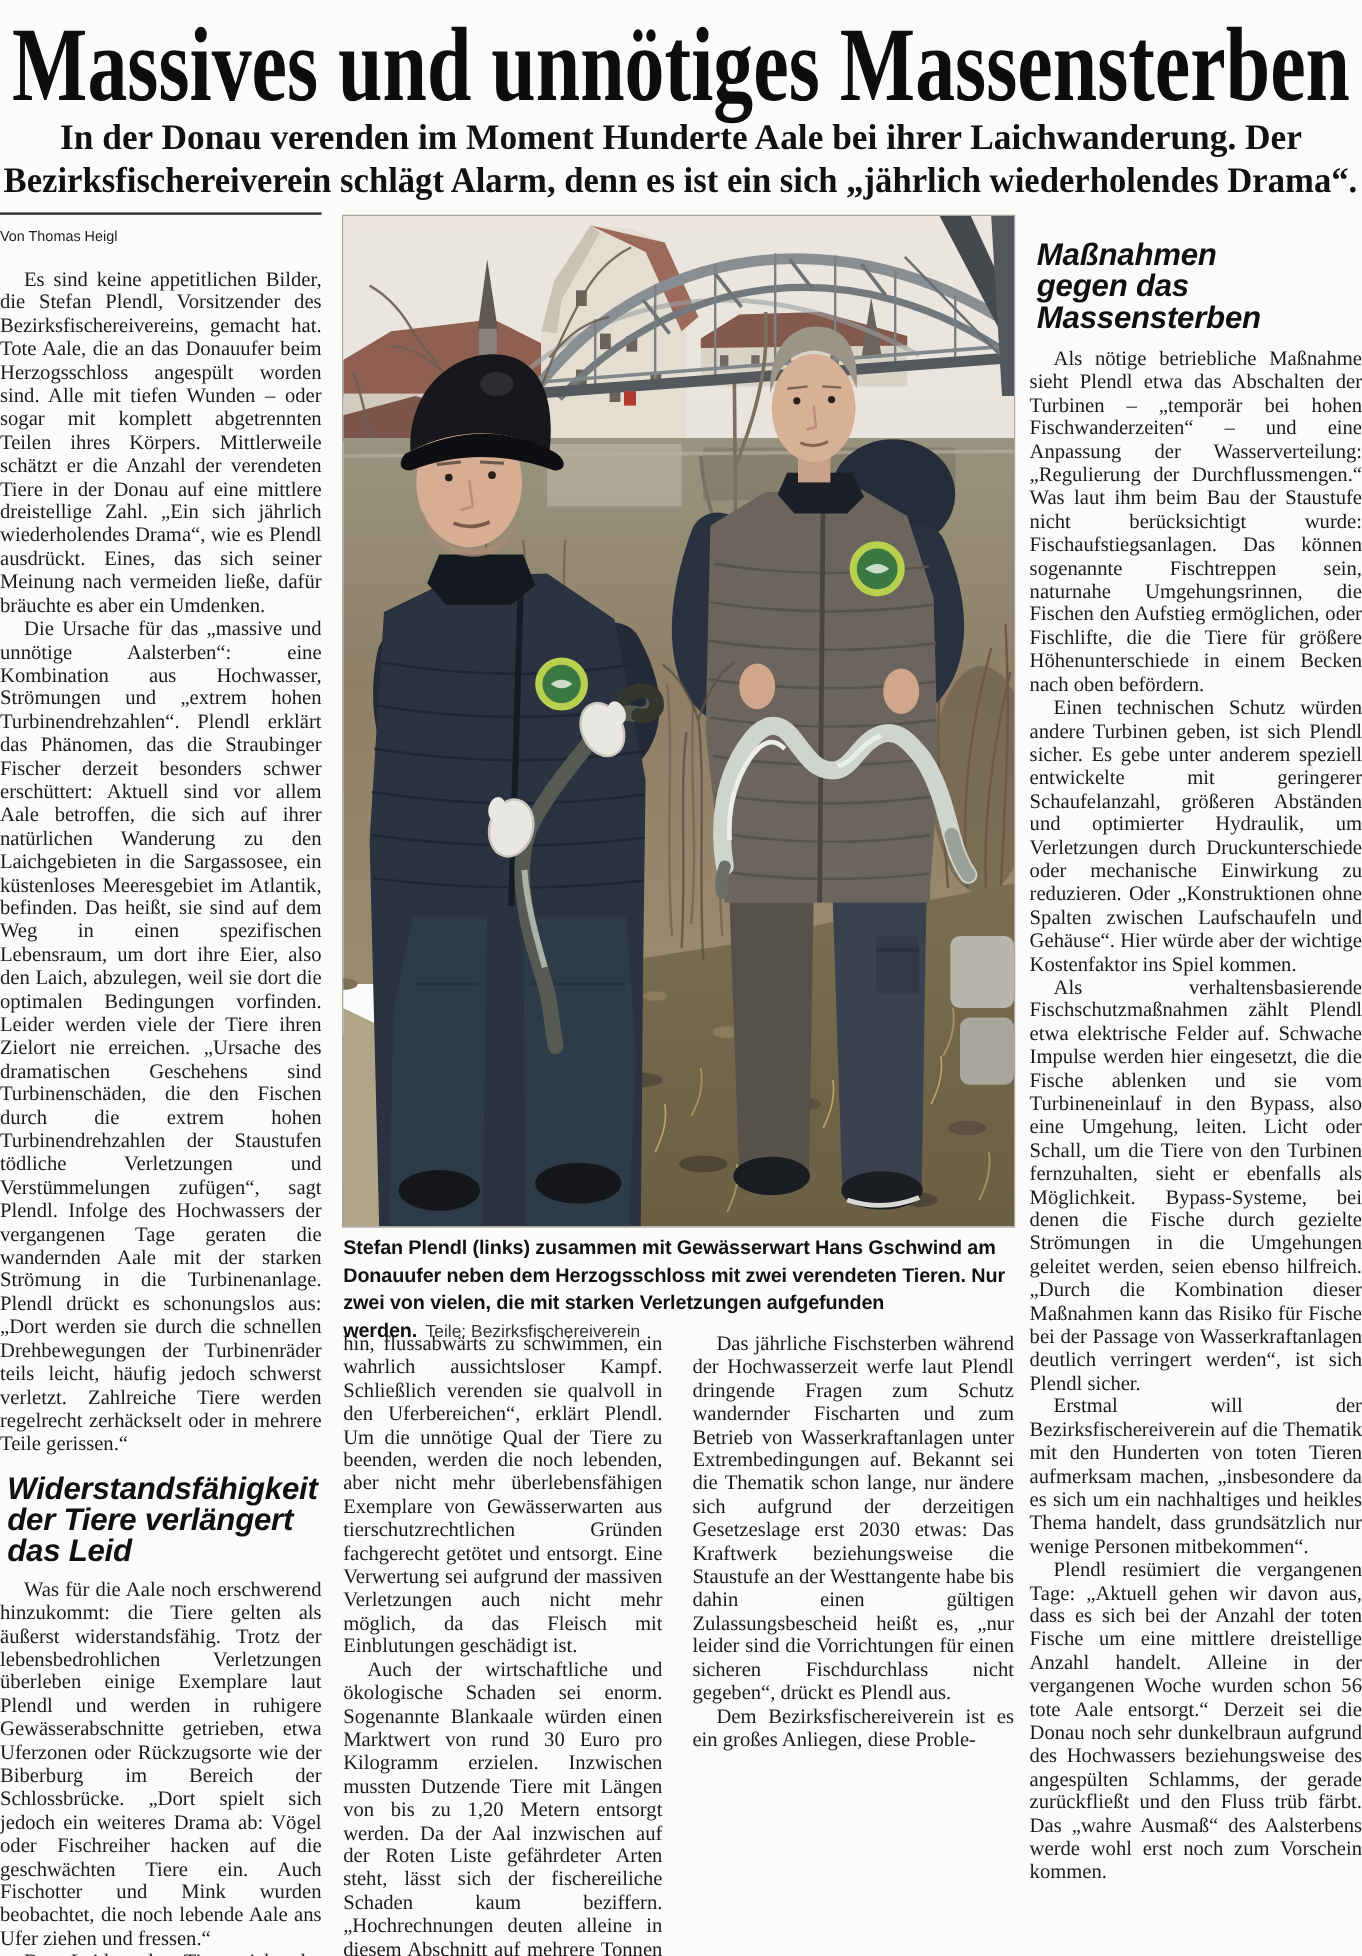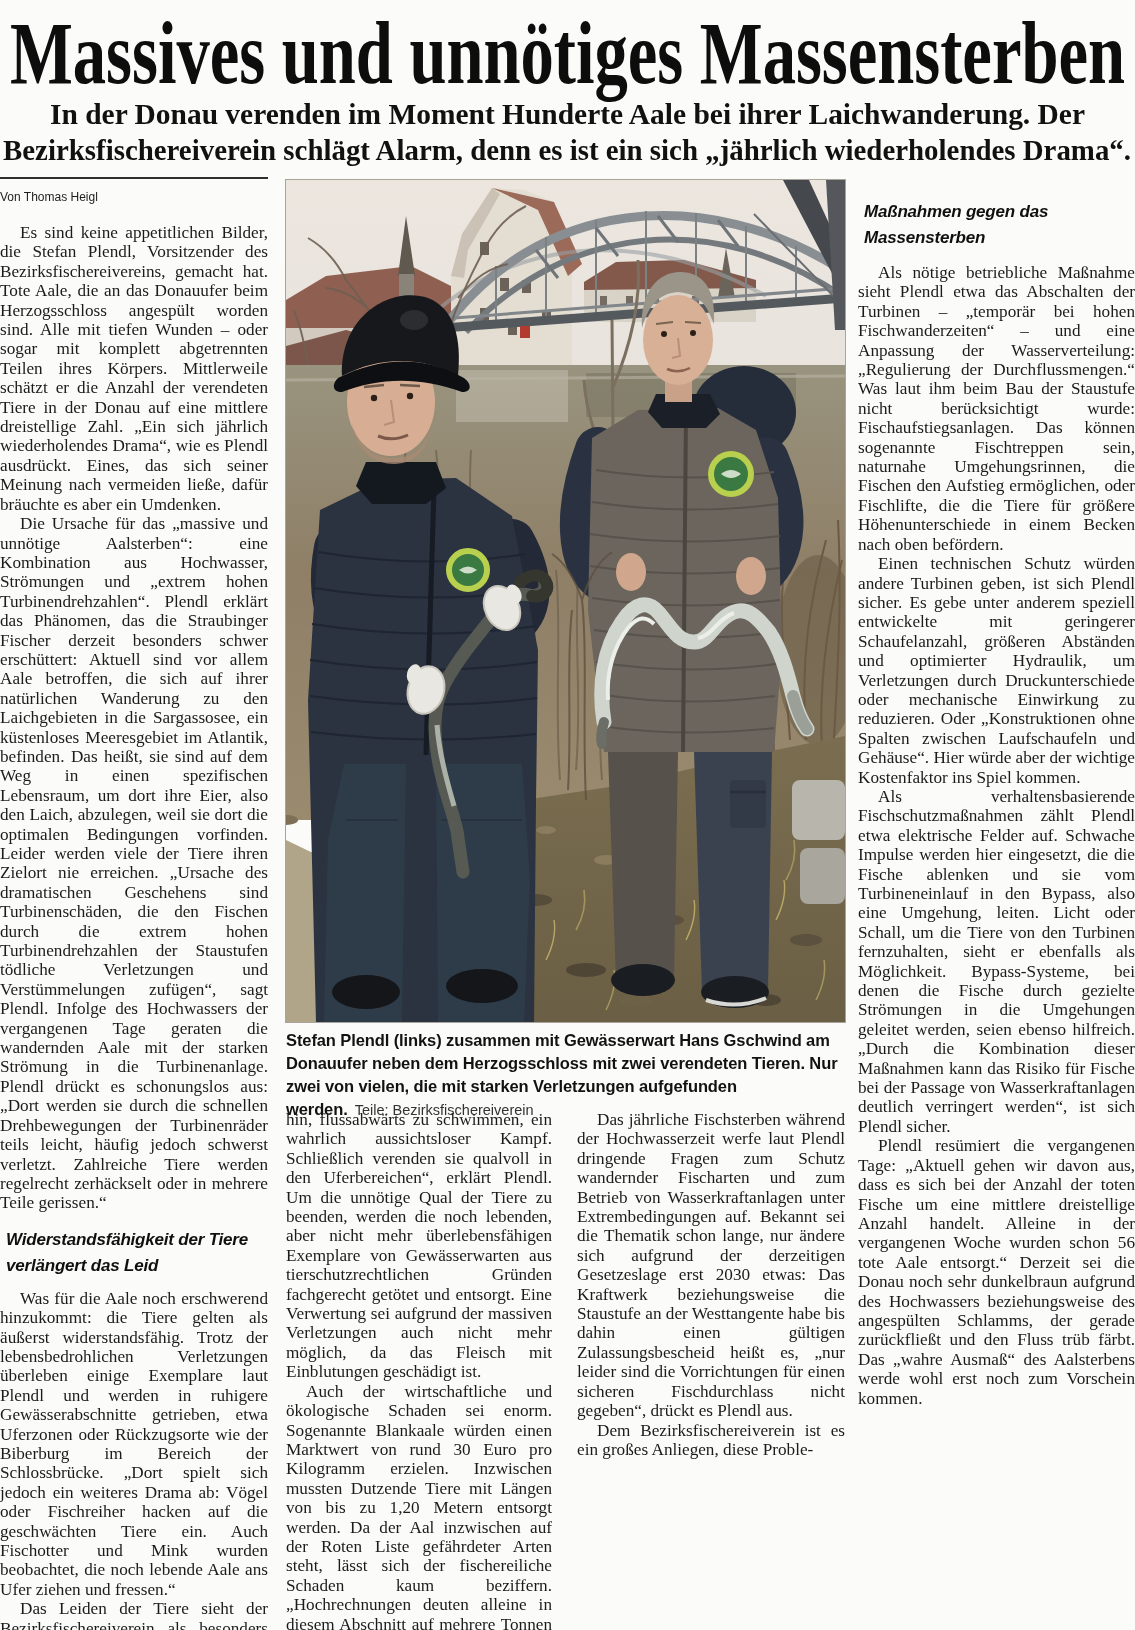--- a/index.html
+++ b/index.html
@@ -14,21 +14,21 @@
   .col1{left:0;top:177px;width:268px;}
   .col2{left:286px;top:1110px;width:266px;}
   .col3{left:577px;top:1110px;width:268px;}
   .col4{left:858px;top:182px;width:277px;}
   .rule{border-top:2px solid #2e2e2e;width:100%;height:0;margin-bottom:6px;}
   .byline{font-family:"Liberation Sans",sans-serif;font-size:12px;line-height:24px;color:#1d1d1d;margin-bottom:14px;}
   .body p{margin:0;text-align:justify;font-size:17.2px;line-height:19.4px;text-indent:20px;hyphens:auto;-webkit-hyphens:auto;}
   .body p.flush{text-indent:0;}
   .subhead{
     font-family:"Liberation Sans",sans-serif;font-weight:bold;font-style:italic;
-    font-size:17px;line-height:26px;color:#101010;margin:14px 0 10px;padding-left:6px;letter-spacing:-0.2px;
+    font-size:26px;line-height:26px;color:#101010;margin:14px 0 10px;padding-left:6px;letter-spacing:-0.2px;
   }
   .subhead.narrow{max-width:212px;margin:17px 0 12px;}
   .photo-frame{position:absolute;left:286px;top:180px;width:559px;height:842px;outline:1px solid #a9a49b;}
   .caption{
     position:absolute;left:286px;top:1029px;width:557px;
     font-family:"Liberation Sans",sans-serif;font-weight:bold;
     font-size:16.5px;line-height:23px;color:#121212;letter-spacing:-0.1px;
   }
   .caption .credit{font-weight:normal;font-size:14.5px;color:#333;padding-left:7px;letter-spacing:0;}
 </style>
@@ -344,16 +344,17 @@
   <div class="col col3 body">
     <p>Das jährliche Fischsterben während der Hochwasserzeit werfe laut Plendl dringende Fragen zum Schutz wandernder Fischarten und zum Betrieb von Wasserkraftanlagen unter Extrembedingungen auf. Bekannt sei die Thematik schon lange, nur ändere sich aufgrund der derzeitigen Gesetzeslage erst 2030 etwas: Das Kraftwerk beziehungsweise die Staustufe an der Westtangente habe bis dahin einen gültigen Zulassungsbescheid heißt es, „nur leider sind die Vorrichtungen für einen sicheren Fischdurchlass nicht gegeben“, drückt es Plendl aus.</p>
     <p>Dem Bezirksfischereiverein ist es ein großes Anliegen, diese Proble-</p>
   </div>
 
   <div class="col col4 body">
     <div class="subhead narrow">Maßnahmen gegen das Massensterben</div>
     <p>Als nötige betriebliche Maßnahme sieht Plendl etwa das Abschalten der Turbinen – „temporär bei hohen Fischwanderzeiten“ – und eine Anpassung der Wasserverteilung: „Regulierung der Durchflussmengen.“ Was laut ihm beim Bau der Staustufe nicht berücksichtigt wurde: Fischaufstiegsanlagen. Das können sogenannte Fischtreppen sein, naturnahe Umgehungsrinnen, die Fischen den Aufstieg ermöglichen, oder Fischlifte, die die Tiere für größere Höhenunterschiede in einem Becken nach oben befördern.</p>
     <p>Einen technischen Schutz würden andere Turbinen geben, ist sich Plendl sicher. Es gebe unter anderem speziell entwickelte mit geringerer Schaufelanzahl, größeren Abständen und optimierter Hydraulik, um Verletzungen durch Druckunterschiede oder mechanische Einwirkung zu reduzieren. Oder „Konstruktionen ohne Spalten zwischen Laufschaufeln und Gehäuse“. Hier würde aber der wichtige Kostenfaktor ins Spiel kommen.</p>
     <p>Als verhaltensbasierende Fischschutzmaßnahmen zählt Plendl etwa elektrische Felder auf. Schwache Impulse werden hier eingesetzt, die die Fische ablenken und sie vom Turbineneinlauf in den Bypass, also eine Umgehung, leiten. Licht oder Schall, um die Tiere von den Turbinen fernzuhalten, sieht er ebenfalls als Möglichkeit. Bypass-Systeme, bei denen die Fische durch gezielte Strömungen in die Umgehungen geleitet werden, seien ebenso hilfreich. „Durch die Kombination dieser Maßnahmen kann das Risiko für Fische bei der Passage von Wasserkraftanlagen deutlich verringert werden“, ist sich Plendl sicher.</p>
+    <p>Erstmal will der Bezirksfischereiverein auf die Thematik mit den Hunderten von toten Tieren aufmerksam machen, „insbesondere da es sich um ein nachhaltiges und heikles Thema handelt, dass grundsätzlich nur wenige Personen mitbekommen“.</p>
     <p>Plendl resümiert die vergangenen Tage: „Aktuell gehen wir davon aus, dass es sich bei der Anzahl der toten Fische um eine mittlere dreistellige Anzahl handelt. Alleine in der vergangenen Woche wurden schon 56 tote Aale entsorgt.“ Derzeit sei die Donau noch sehr dunkelbraun aufgrund des Hochwassers beziehungsweise des angespülten Schlamms, der gerade zurückfließt und den Fluss trüb färbt. Das „wahre Ausmaß“ des Aalsterbens werde wohl erst noch zum Vorschein kommen.</p>
   </div>
 
 </div>
 
 </body></html>

